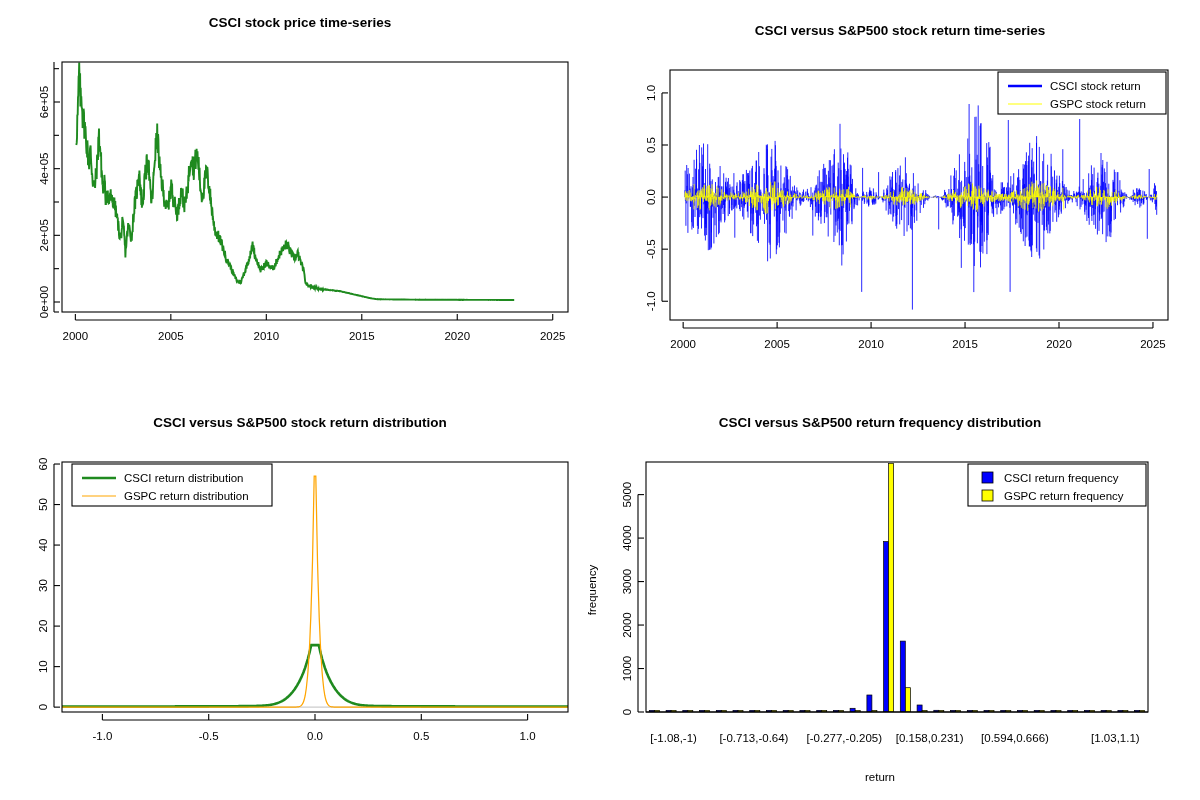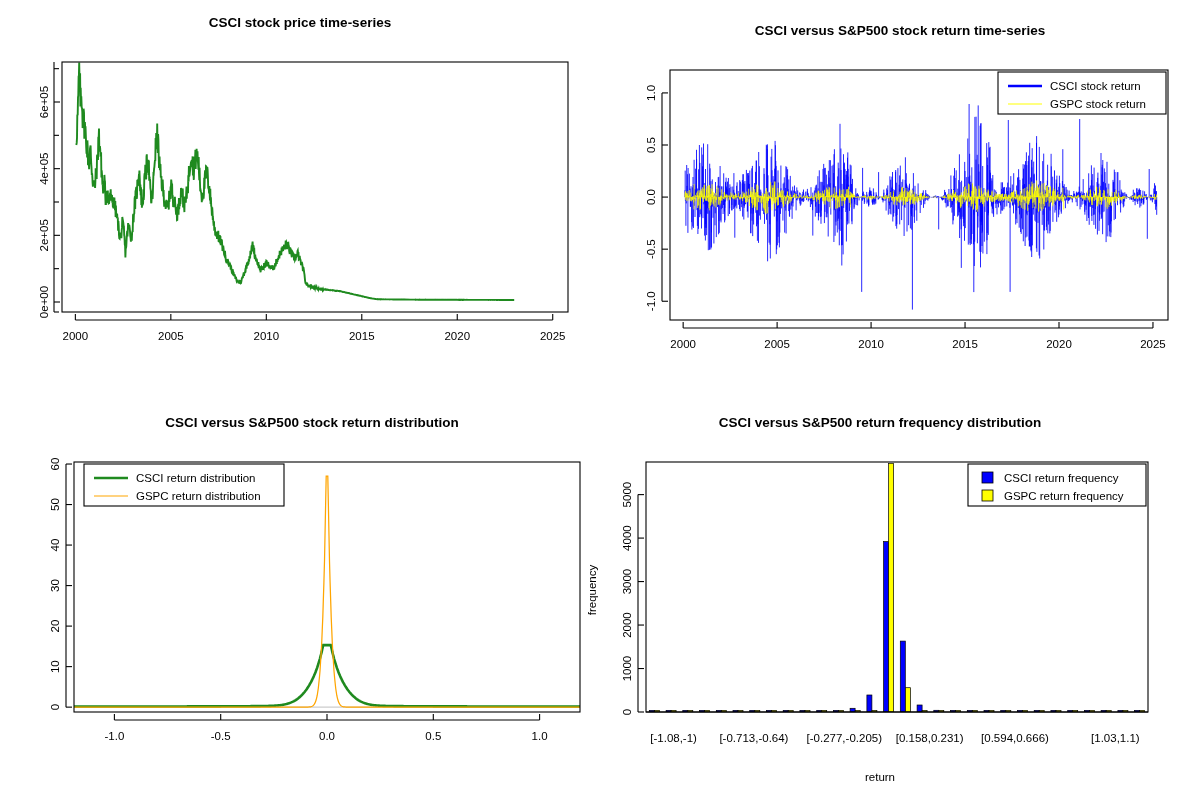--- a/index.html
+++ b/index.html
@@ -1,21 +1,21 @@
 <!DOCTYPE html>
 <html><head>
 <meta charset="utf-8">
 <style>
   html,body{margin:0;padding:0;background:#ffffff;}
   body{width:1200px;height:800px;font-family:"Liberation Sans",sans-serif;overflow:hidden;}
   .grid{position:relative;width:1200px;height:800px;}
   .panel{position:absolute;width:600px;height:400px;}
   #p-tl{left:0;top:0}
   #p-tr{left:600px;top:8px}
-  #p-bl{left:12px;top:400px}
+  #p-bl{left:0;top:400px}
   #p-br{left:580px;top:400px}
   svg{display:block}
   .ptitle{font-weight:bold;font-size:13.5px;fill:#000;font-family:"Liberation Sans",sans-serif;}
   .tick{font-size:11.5px;fill:#000;font-family:"Liberation Sans",sans-serif;}
   .axlab{font-size:11.5px;fill:#000;font-family:"Liberation Sans",sans-serif;}
   .legtxt{font-size:11.5px;fill:#000;font-family:"Liberation Sans",sans-serif;}
   .box{fill:none;stroke:#000;stroke-width:1.1}
   .axline{stroke:#000;stroke-width:1.1;fill:none}
   .legbox{fill:#ffffff;stroke:#000;stroke-width:1.1}
 </style>

